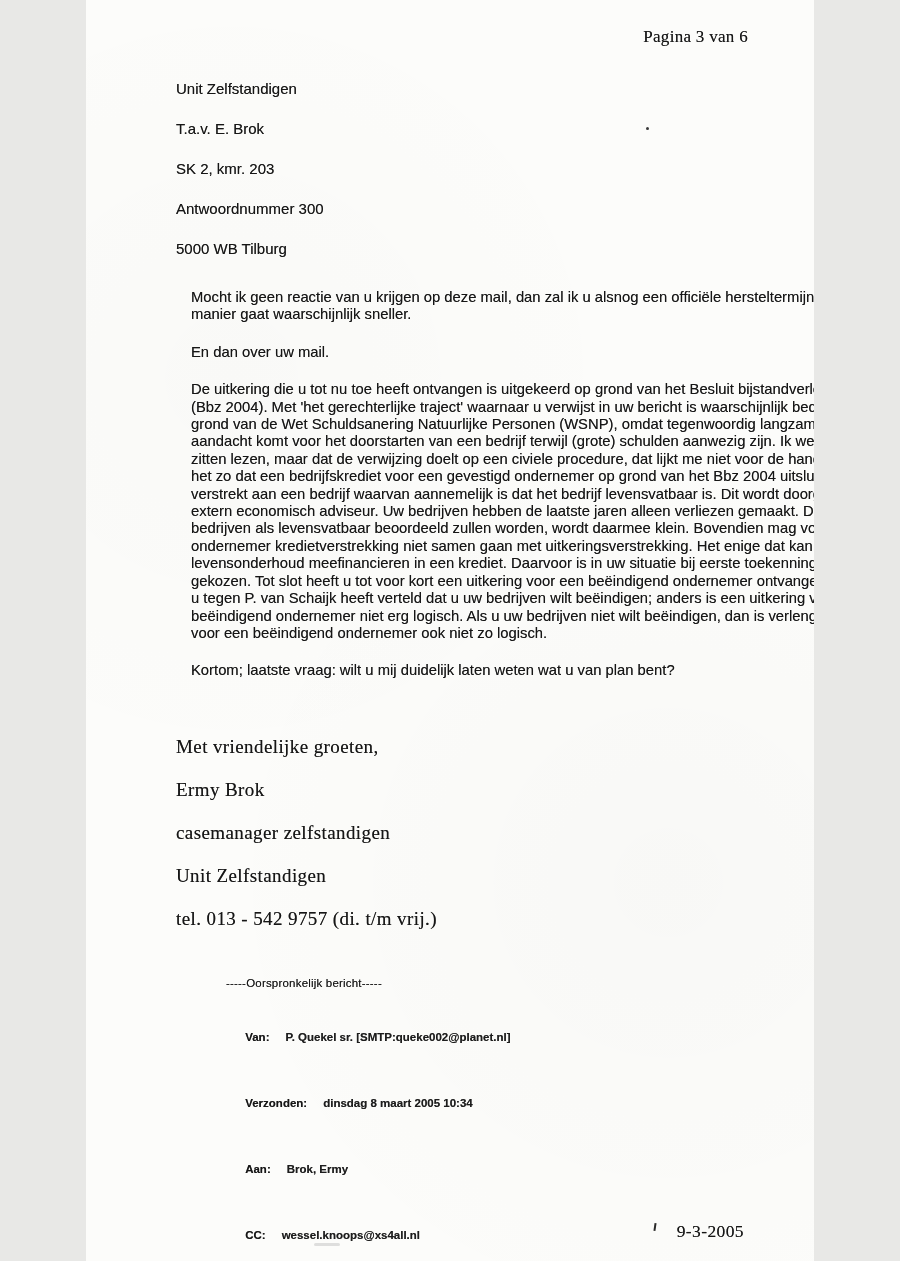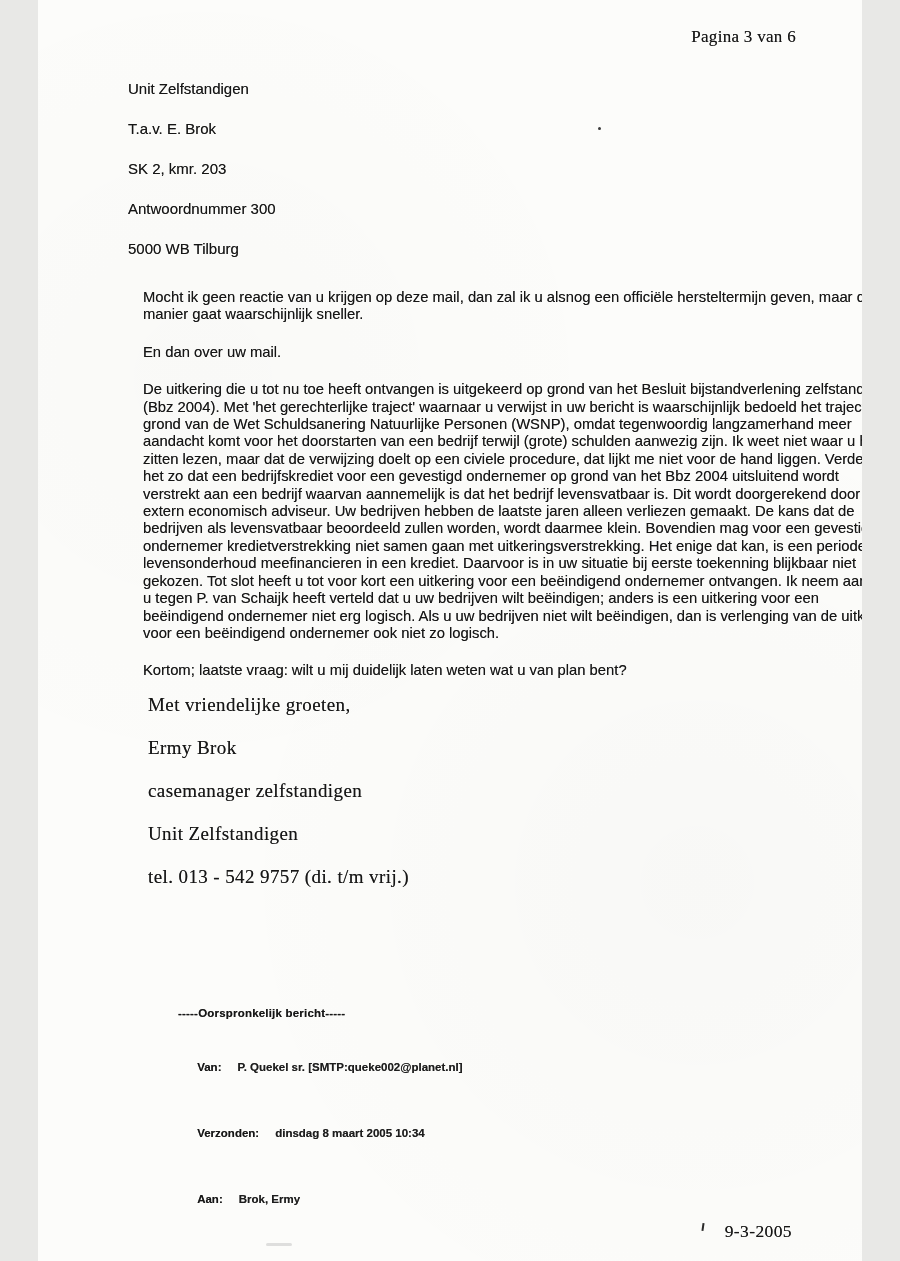--- a/index.html
+++ b/index.html
@@ -2,21 +2,21 @@
 <html><head>
 <meta charset="utf-8">
 <style>
   html, body {
     margin: 0;
     padding: 0;
     background: #e8e8e6;
   }
   .page {
     position: relative;
-    width: 824px;
+    width: 728px;
     height: 1261px;
     margin: 0 auto;
     background: #fcfcfa;
     overflow: hidden;
     color: #161616;
   }
   
   .page::before {
     content: "";
     position: absolute;
@@ -64,44 +64,42 @@
   .body-paragraph {
     line-height: 17.4px;
     margin: 0 0 20px 0;
   }
   .body-paragraph.kortom {
     margin-top: 2px;
   }
 
   .signature-block {
     position: absolute;
-    top: 695px;
+    top: 737px;
     left: 90px;
     font-size: 19px;
     letter-spacing: 0.4px;
-    margin-left: 20px;
   }
   .signature-line {
     line-height: 19px;
     margin-bottom: 24px;
     white-space: pre;
   }
 
   .quoted-block {
     position: absolute;
     top: 977px;
     left: 140px;
     font-size: 11.5px;
   }
   .quoted-divider {
     line-height: 12px;
     margin-bottom: 30px;
-    font-weight: bold;
+    font-weight: normal;
     letter-spacing: 0.2px;
-    margin-top: 30px;
   }
   .quoted-row {
     line-height: 12px;
     margin-bottom: 30px;
     white-space: pre;
   }
   .quoted-label {
     font-weight: bold;
     display: inline-block;
     margin-right: 16px;

